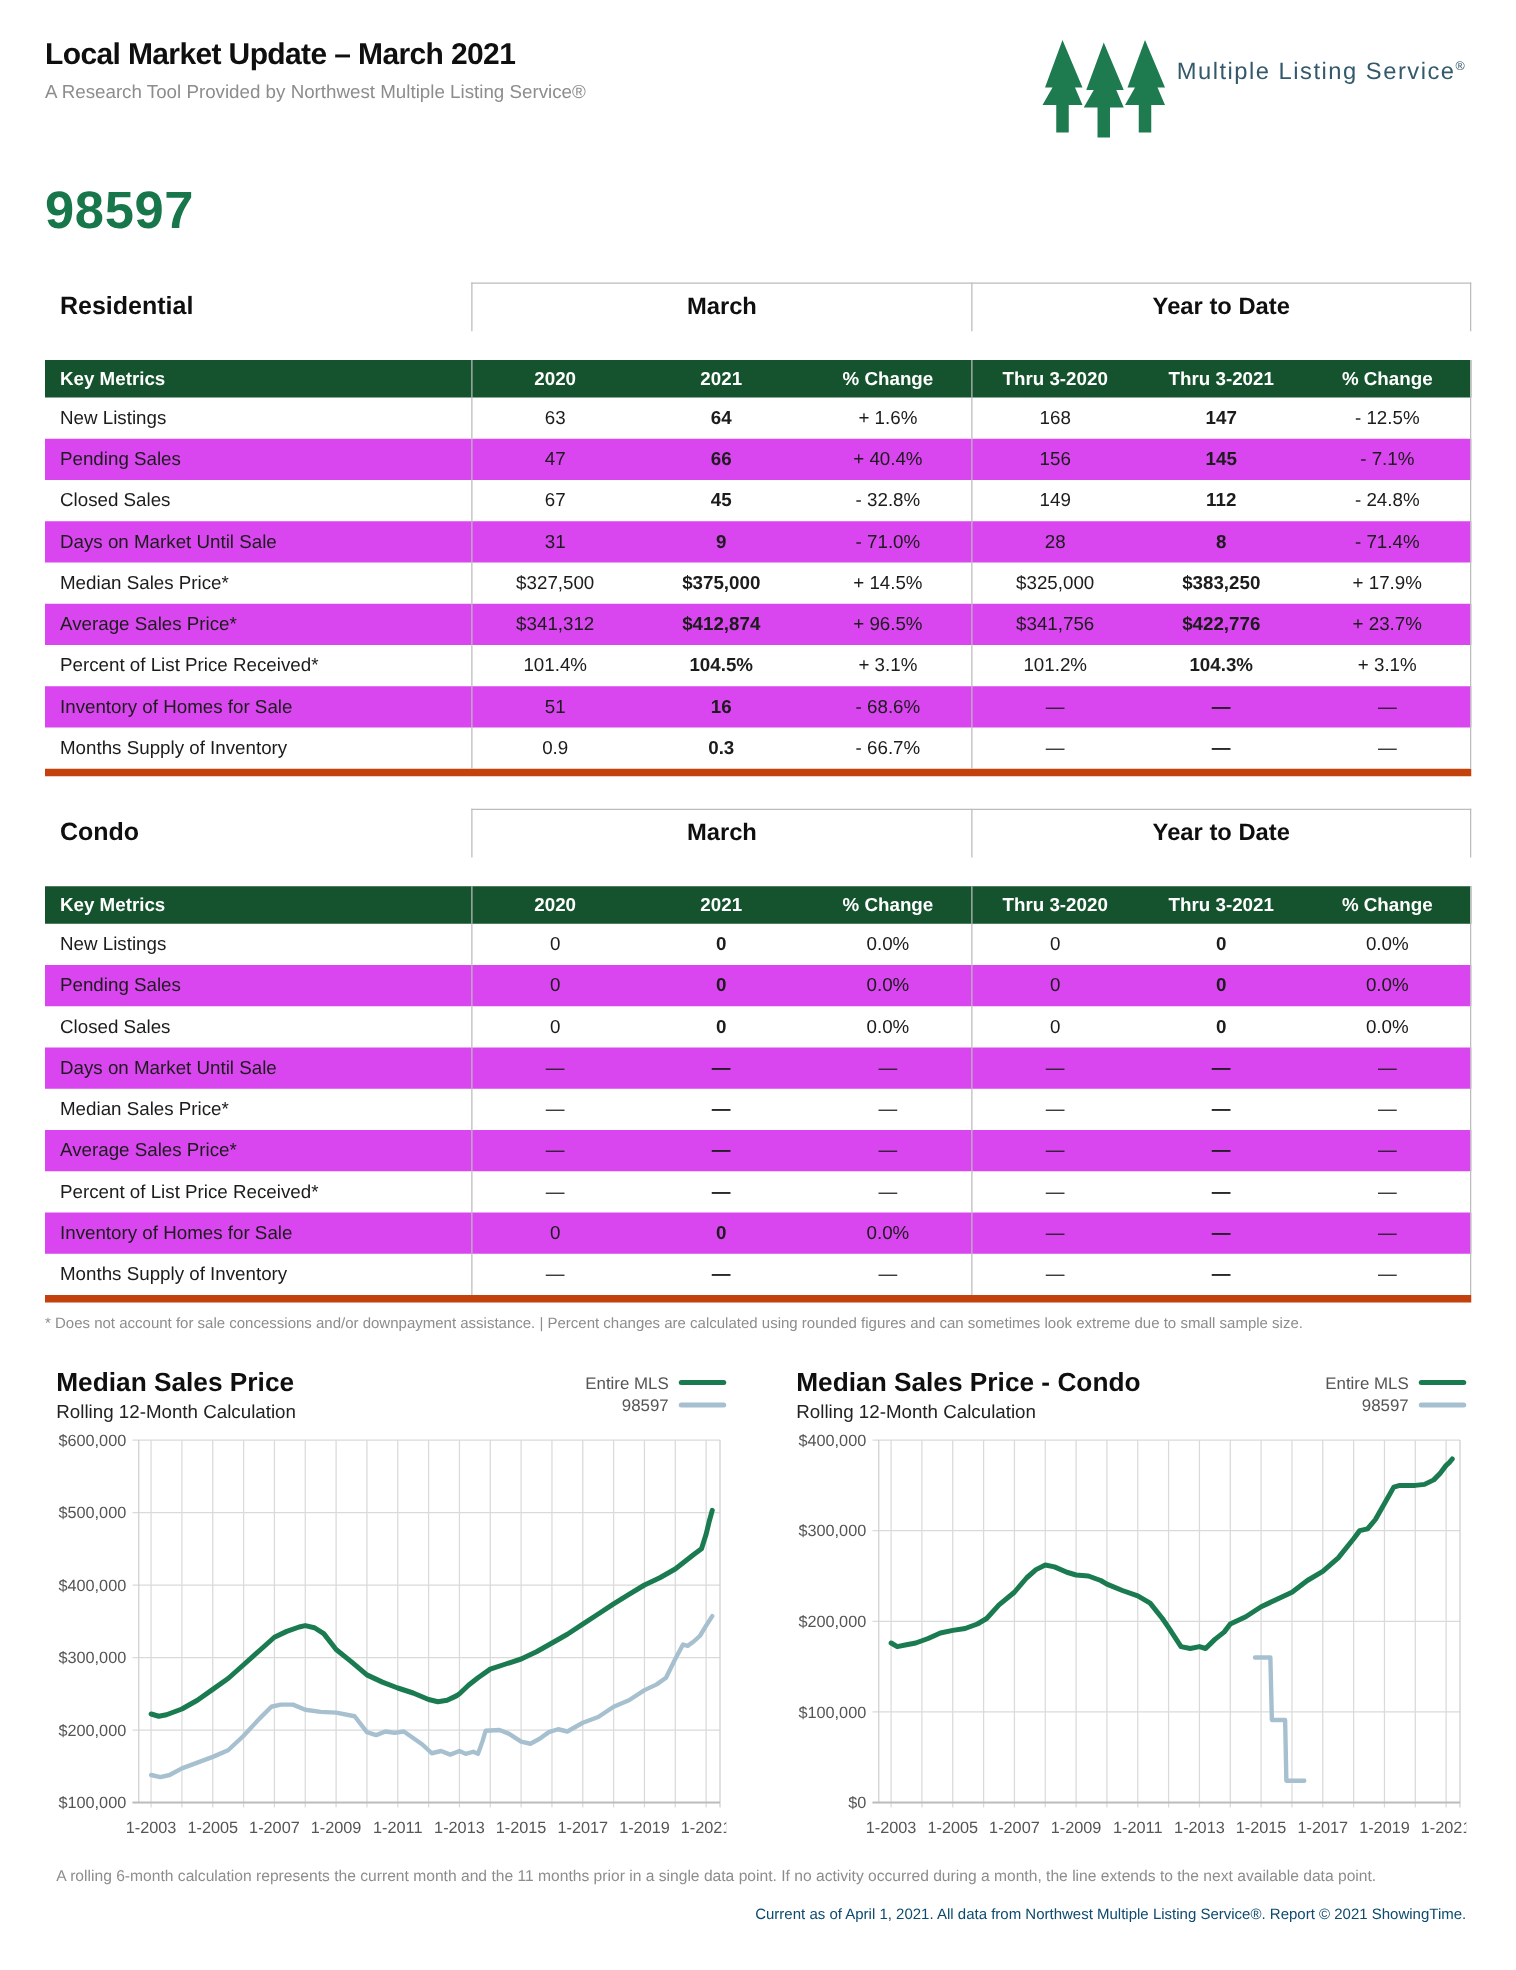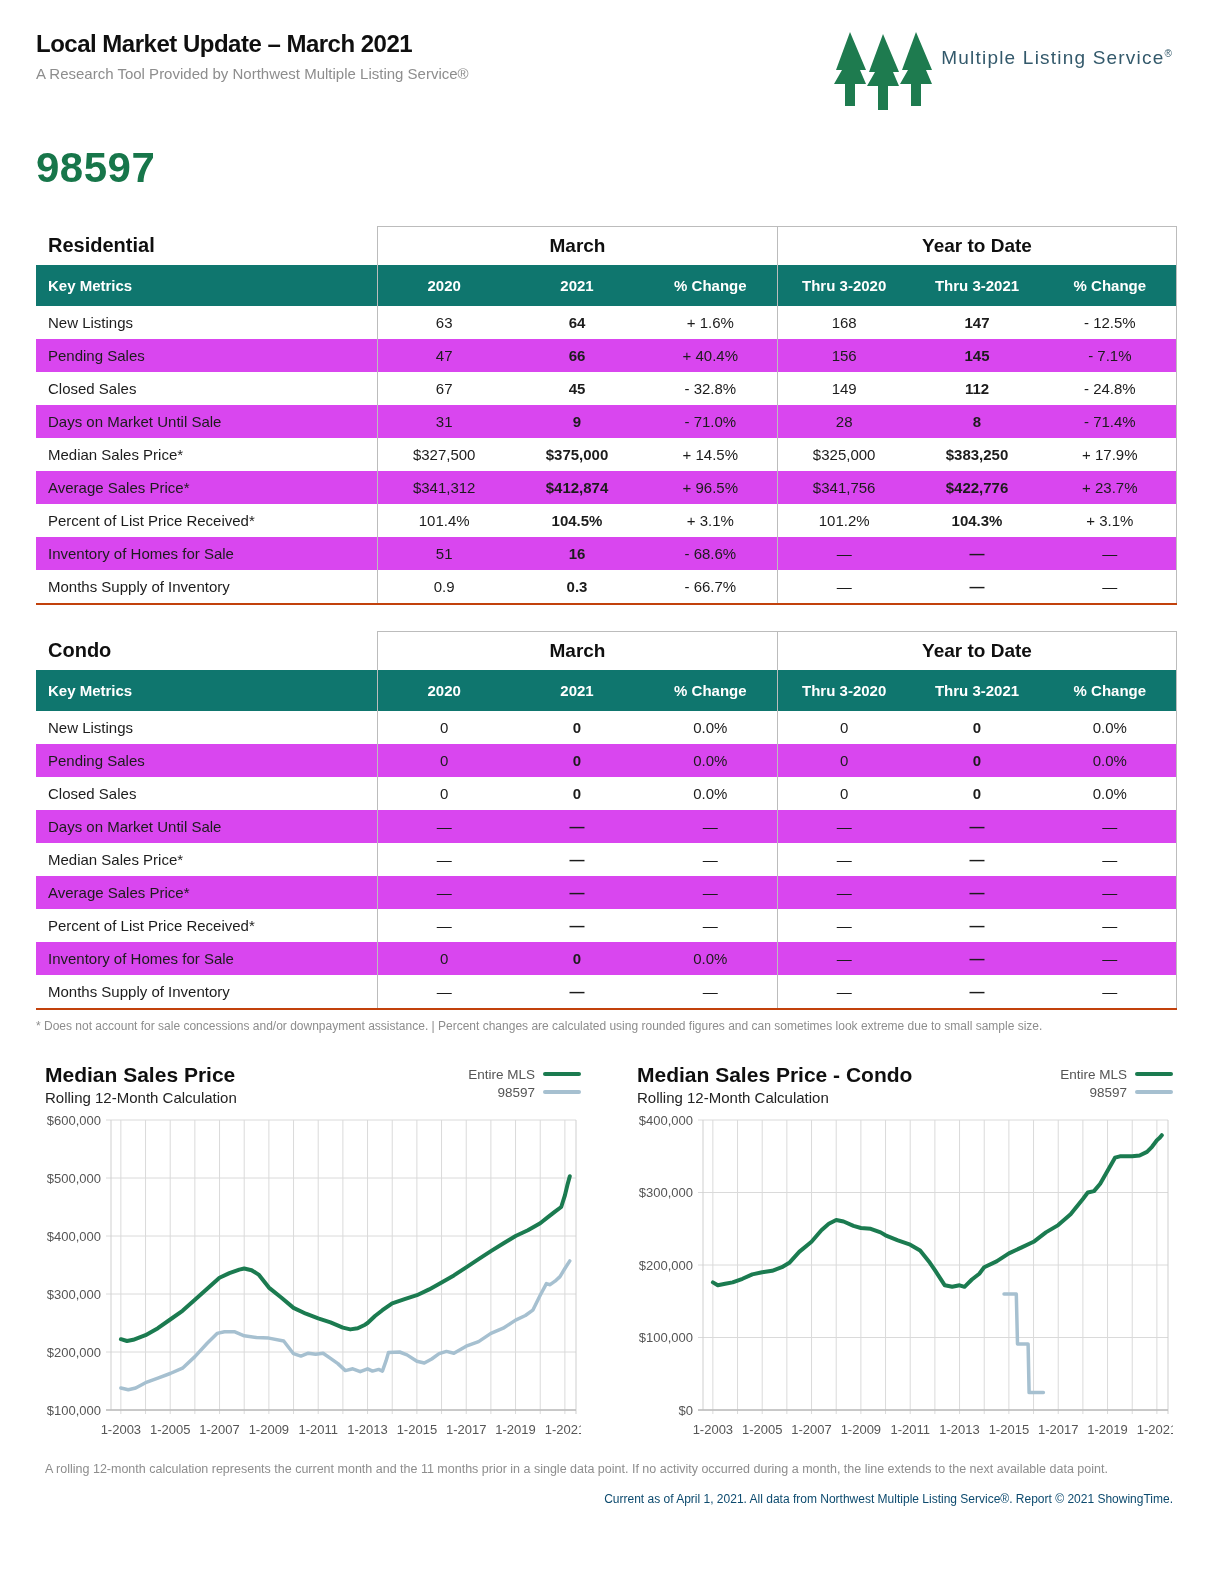--- a/index.html
+++ b/index.html
@@ -12,31 +12,31 @@
   .title-block h1 { font-size:24px; font-weight:bold; color:#0f0f0f; letter-spacing:-0.5px; }
   .subtitle { font-size:15px; color:#8d8d8d; margin-top:7px; }
   .logo { display:flex; align-items:flex-start; gap:8px; margin-top:2px; }
   .logo-text { line-height:1; }
   .logo-name { font-family:"Liberation Serif", serif; font-size:46px; color:#33596b; letter-spacing:0.5px; }
   .logo-sub { font-size:19px; color:#33596b; letter-spacing:1.2px; margin-top:16px; }
   .logo-sub sup { font-size:10px; }
   .zip { margin:30px 36px 0; font-size:42px; font-weight:bold; color:#17764a; letter-spacing:0.5px; }
 
   
-  .market-table { margin:34px 36px 0; border-bottom:2px solid #c2410c; }
+  .market-table { margin:34px 36px 0; border-bottom:6px solid #c2410c; }
   .market-table + .market-table { margin-top:26px; }
   .trow { display:grid; grid-template-columns:341px repeat(6, 1fr); align-items:stretch; }
   .cell { display:flex; align-items:center; justify-content:center; font-size:15px; }
   .cell.lab { justify-content:flex-start; padding-left:12px; }
   .shead { height:39px; }
   .shead .lab { font-size:20px; font-weight:bold; color:#0f0f0f; }
   .shead .gh { grid-column:span 3; font-size:19px; font-weight:bold; color:#0f0f0f;
                border-top:1px solid #bcbcbc; border-left:1px solid #bcbcbc; }
   .shead .gh.last { border-right:1px solid #bcbcbc; }
-  .ghead { background:#0f766e; height:41px; }
+  .ghead { background:#14532d; height:30px;margin-top:23px; }
   .ghead .cell { color:#ffffff; font-weight:bold; }
   .drow { height:33px; }
   .drow.alt { background:#d946ef; }
   .cell.bl { border-left:1px solid #bcbcbc; }
   .cell.br { border-right:1px solid #bcbcbc; }
   .cell.b { font-weight:bold; }
   .table-footnote { margin:9px 36px 0; font-size:12px; color:#8d8d8d; }
 
   
   .charts { display:flex; gap:56px; margin:30px 36px 0 45px; }
@@ -407,16 +407,16 @@
           <text x="421.2254641909811" y="322" text-anchor="middle" class="ax">1-2017</text>
           <text x="470.56233421750596" y="322" text-anchor="middle" class="ax">1-2019</text>
           <text x="519.8992042440308" y="322" text-anchor="middle" class="ax">1-2021</text>
           <polyline points="75.9,170.4 80.8,173.3 88.2,171.8 95.6,170.4 105.5,166.8 115.3,162.4 125.2,160.3 135.1,158.8 144.9,155.2 152.3,150.8 162.2,139.9 174.5,129.8 184.4,118.2 191.8,111.7 199.2,108.0 206.6,109.5 216.5,113.8 223.9,116.0 233.7,116.8 243.6,120.4 248.5,123.3 260.9,128.4 273.2,132.7 283.1,138.5 292.9,150.8 297.9,158.1 307.8,173.3 315.2,174.8 322.6,173.3 327.5,174.8 334.9,167.5 342.3,161.7 347.2,155.2 359.6,149.4 371.9,141.4 384.2,135.6 396.6,129.8 408.9,120.4 421.2,113.1 433.6,102.3 445.9,87.0 450.8,80.5 457.0,79.1 463.2,71.8 470.6,58.8 478.0,45.7 482.9,44.3 495.2,44.3 502.6,43.5 510.0,39.9 515.0,34.8 519.9,28.3 522.4,26.1 524.8,23.2" fill="none" stroke="#1b7b50" stroke-width="4" stroke-linejoin="round" stroke-linecap="round"></polyline>
           <polyline points="367.0,182.0 379.3,182.0 380.5,232.0 391.1,232.0 392.1,280.6 406.4,280.6" fill="none" stroke="#a6c0d0" stroke-width="3.5" stroke-linejoin="round" stroke-linecap="round"></polyline>
         </svg>
     </div>
 
   </div>
 
-  <p class="rolling-note">A rolling 12-month calculation represents the current month and the 11 months prior in a single data point. If no activity occurred during a month, the line extends to the next available data point.</p>
+  <p class="rolling-note">A rolling 6-month calculation represents the current month and the 11 months prior in a single data point. If no activity occurred during a month, the line extends to the next available data point.</p>
   <p class="credit">Current as of April 1, 2021. All data from Northwest Multiple Listing Service®. Report © 2021 ShowingTime.</p>
 
 </div>
 
 </body></html>

